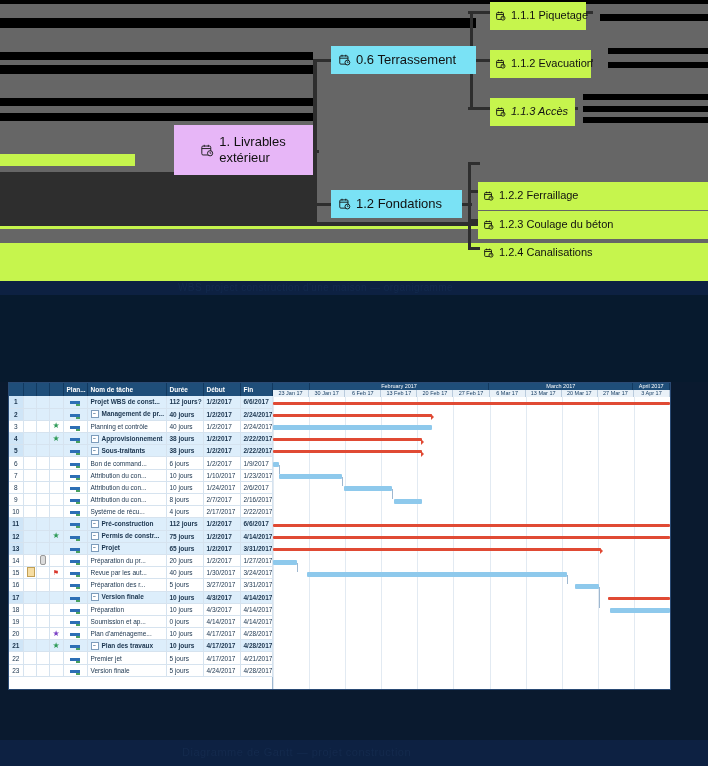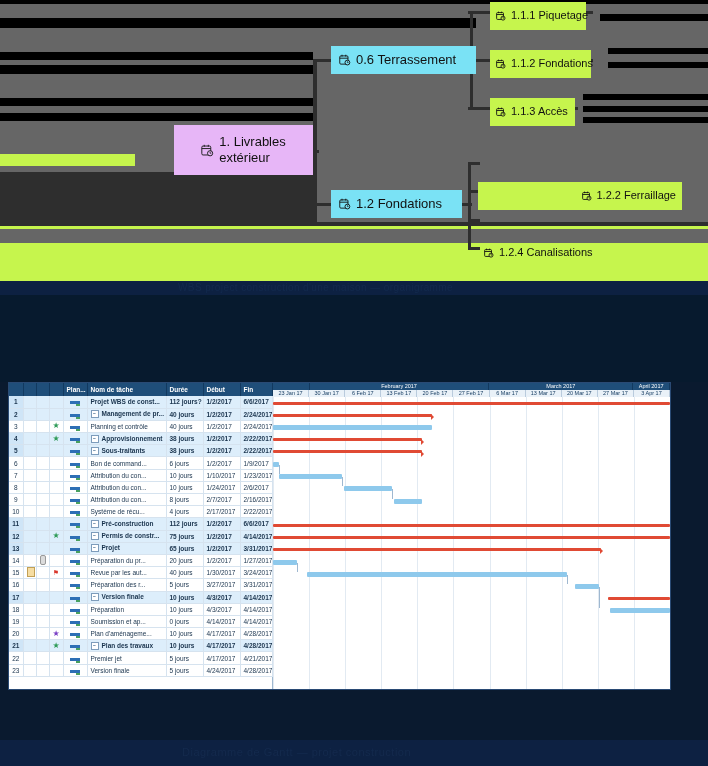--- a/index.html
+++ b/index.html
@@ -198,48 +198,59 @@
 
   <div class="node green" style="left:490px;top:50px;width:101px;height:19px;">
     <svg class="ico" width="10" height="10" viewBox="0 0 16 16">
       <rect x="1" y="2.5" width="11" height="11" rx="1.5" fill="none" stroke="#111" stroke-width="1.4"></rect>
       <line x1="1" y1="5.6" x2="12" y2="5.6" stroke="#111" stroke-width="1.4"></line>
       <line x1="4" y1="1" x2="4" y2="3.4" stroke="#111" stroke-width="1.4"></line>
       <line x1="9" y1="1" x2="9" y2="3.4" stroke="#111" stroke-width="1.4"></line>
       <circle cx="11.2" cy="11.4" r="3.2" fill="#c6f54d" stroke="#111" stroke-width="1.4"></circle>
       <path d="M11.2 9.6 V11.4 H12.7" stroke="#111" stroke-width="1.1" fill="none"></path>
     </svg>
-    <span class="lbl">1.1.2 Fondations</span>
-  </div>
-
-  <div class="node green" style="left:490px;top:98px;width:85px;height:19px;">
+    <span class="lbl">1.1.2 Evacuation</span>
+  </div>
+
+  <div class="node green" style="left:490px;top:98px;width:85px;height:19px;font-style:italic;">
     <svg class="ico" width="10" height="10" viewBox="0 0 16 16">
       <rect x="1" y="2.5" width="11" height="11" rx="1.5" fill="none" stroke="#111" stroke-width="1.4"></rect>
       <line x1="1" y1="5.6" x2="12" y2="5.6" stroke="#111" stroke-width="1.4"></line>
       <line x1="4" y1="1" x2="4" y2="3.4" stroke="#111" stroke-width="1.4"></line>
       <line x1="9" y1="1" x2="9" y2="3.4" stroke="#111" stroke-width="1.4"></line>
       <circle cx="11.2" cy="11.4" r="3.2" fill="#c6f54d" stroke="#111" stroke-width="1.4"></circle>
       <path d="M11.2 9.6 V11.4 H12.7" stroke="#111" stroke-width="1.1" fill="none"></path>
     </svg>
     <span class="lbl">1.1.3 Accès</span>
   </div>
 
 
-  <div class="node green" style="left:478px;top:182px;width:204px;height:18px;justify-content:flex-end;">
+  <div class="node green" style="left:478px;top:182px;width:230px;height:18px;">
     <svg class="ico" width="10" height="10" viewBox="0 0 16 16">
       <rect x="1" y="2.5" width="11" height="11" rx="1.5" fill="none" stroke="#111" stroke-width="1.4"></rect>
       <line x1="1" y1="5.6" x2="12" y2="5.6" stroke="#111" stroke-width="1.4"></line>
       <line x1="4" y1="1" x2="4" y2="3.4" stroke="#111" stroke-width="1.4"></line>
       <line x1="9" y1="1" x2="9" y2="3.4" stroke="#111" stroke-width="1.4"></line>
       <circle cx="11.2" cy="11.4" r="3.2" fill="#c6f54d" stroke="#111" stroke-width="1.4"></circle>
       <path d="M11.2 9.6 V11.4 H12.7" stroke="#111" stroke-width="1.1" fill="none"></path>
     </svg>
     <span class="lbl">1.2.2 Ferraillage</span>
   </div>
 
+  <div class="node green" style="left:478px;top:211px;width:230px;height:18px;">
+    <svg class="ico" width="10" height="10" viewBox="0 0 16 16">
+      <rect x="1" y="2.5" width="11" height="11" rx="1.5" fill="none" stroke="#111" stroke-width="1.4"></rect>
+      <line x1="1" y1="5.6" x2="12" y2="5.6" stroke="#111" stroke-width="1.4"></line>
+      <line x1="4" y1="1" x2="4" y2="3.4" stroke="#111" stroke-width="1.4"></line>
+      <line x1="9" y1="1" x2="9" y2="3.4" stroke="#111" stroke-width="1.4"></line>
+      <circle cx="11.2" cy="11.4" r="3.2" fill="#c6f54d" stroke="#111" stroke-width="1.4"></circle>
+      <path d="M11.2 9.6 V11.4 H12.7" stroke="#111" stroke-width="1.1" fill="none"></path>
+    </svg>
+    <span class="lbl">1.2.3 Coulage du béton</span>
+  </div>
 
   <div class="node green" style="left:478px;top:239px;width:230px;height:18px;background:transparent;align-items:center;">
     <svg class="ico" width="10" height="10" viewBox="0 0 16 16">
       <rect x="1" y="2.5" width="11" height="11" rx="1.5" fill="none" stroke="#111" stroke-width="1.4"></rect>
       <line x1="1" y1="5.6" x2="12" y2="5.6" stroke="#111" stroke-width="1.4"></line>
       <line x1="4" y1="1" x2="4" y2="3.4" stroke="#111" stroke-width="1.4"></line>
       <line x1="9" y1="1" x2="9" y2="3.4" stroke="#111" stroke-width="1.4"></line>
       <circle cx="11.2" cy="11.4" r="3.2" fill="#c6f54d" stroke="#111" stroke-width="1.4"></circle>
       <path d="M11.2 9.6 V11.4 H12.7" stroke="#111" stroke-width="1.1" fill="none"></path>
     </svg>

